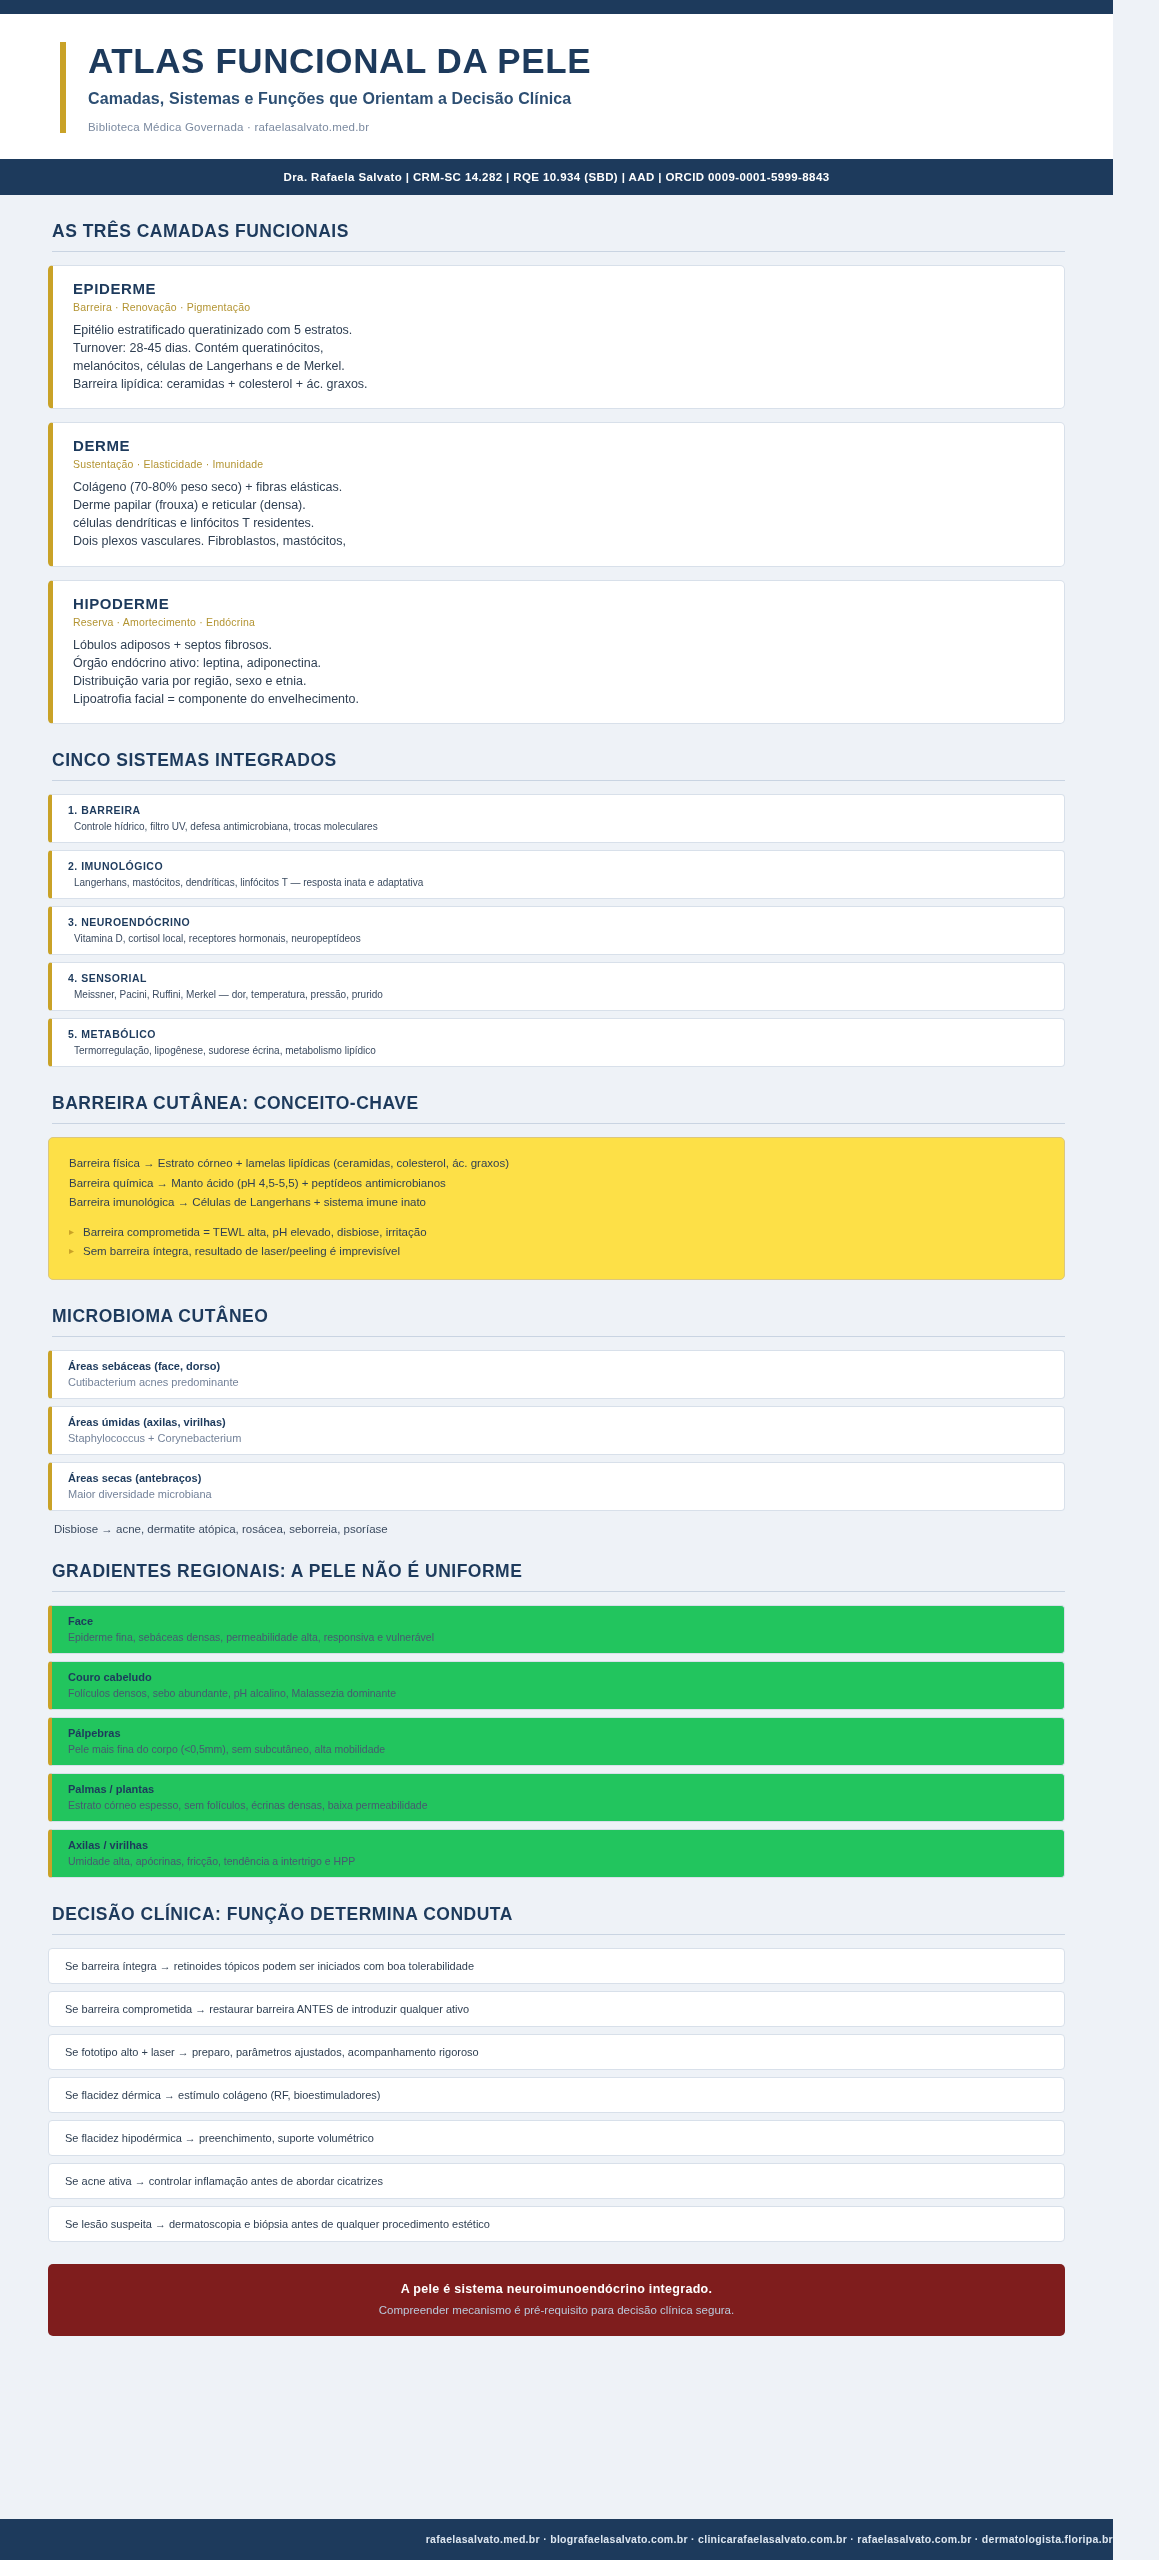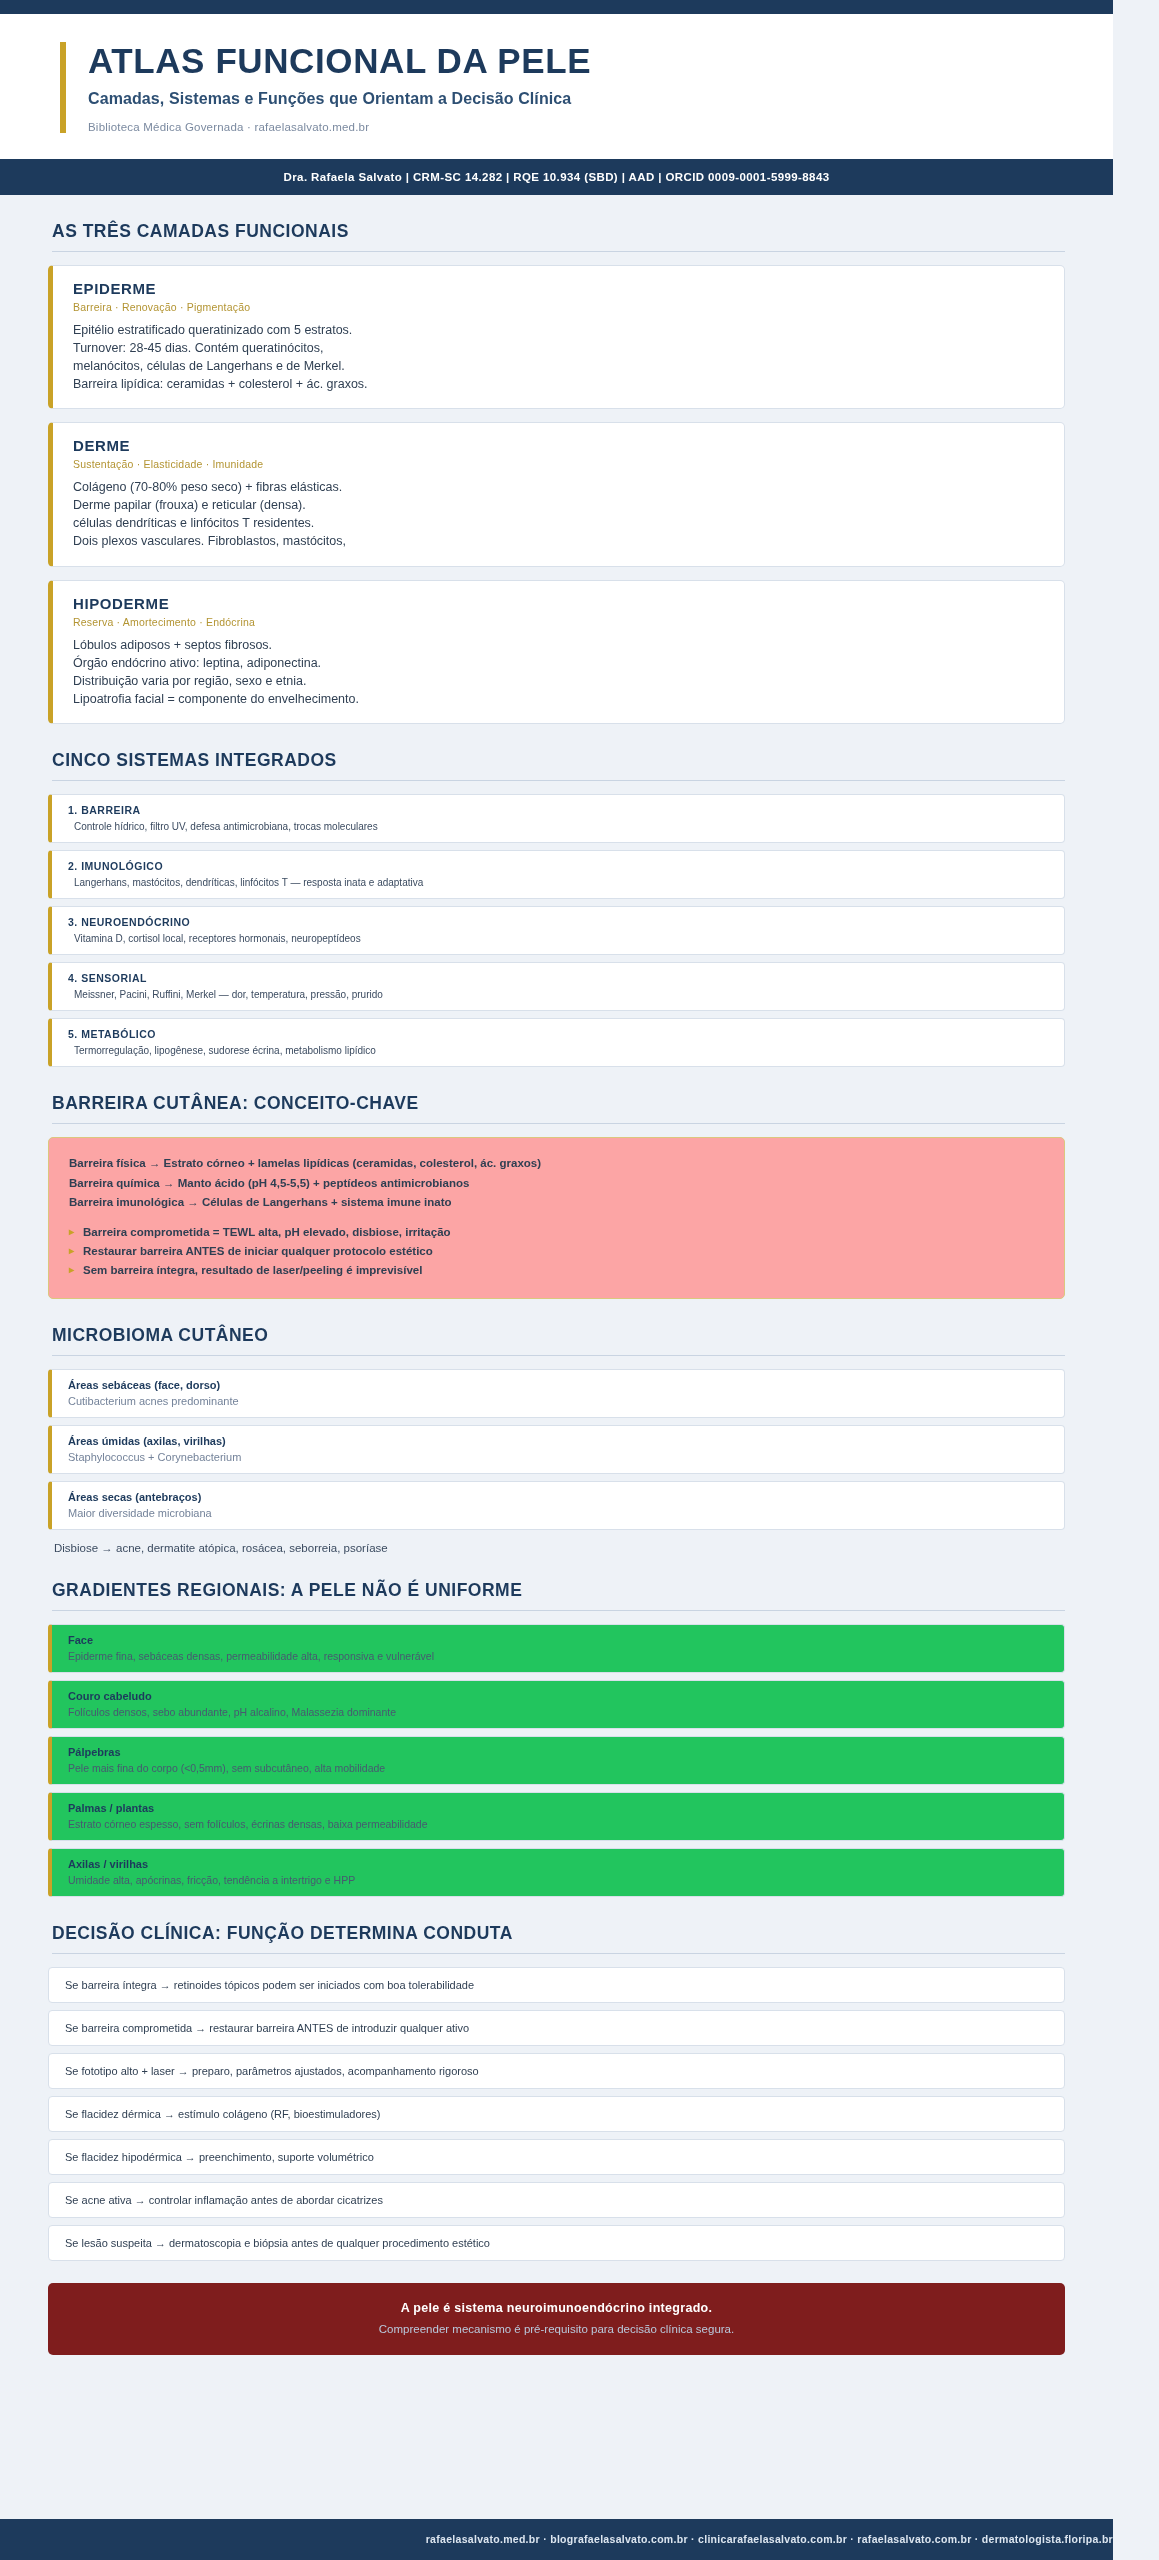--- a/index.html
+++ b/index.html
@@ -126,25 +126,24 @@
     letter-spacing: 0.5px;
   }
   .sys-row .sr-desc {
     font-size: 10px;
     color: #3b4b60;
     margin-top: 5px;
     margin-left: 6px;
   }
   
   .barrier-box {
-    background: #fca5a5;
+    background: #fde047;
     border: 1px solid #dbc77e;
     border-radius: 5px;
     padding: 16px 20px 18px 20px;
-    font-weight: bold;
   }
   .barrier-box .bb-line {
     font-size: 11.5px;
     color: #2f3f52;
     line-height: 1.7;
   }
   .barrier-box .bb-bullets {
     margin-top: 10px;
   }
   .barrier-box .bb-bullet {
@@ -325,21 +324,20 @@
     </div>
 
     <div class="section-title">BARREIRA CUTÂNEA: CONCEITO-CHAVE</div>
 
     <div class="barrier-box">
       <div class="bb-line">Barreira física  →  Estrato córneo + lamelas lipídicas (ceramidas, colesterol, ác. graxos)</div>
       <div class="bb-line">Barreira química  →  Manto ácido (pH 4,5-5,5) + peptídeos antimicrobianos</div>
       <div class="bb-line">Barreira imunológica  →  Células de Langerhans + sistema imune inato</div>
       <div class="bb-bullets">
         <div class="bb-bullet">Barreira comprometida = TEWL alta, pH elevado, disbiose, irritação</div>
-        <div class="bb-bullet">Restaurar barreira ANTES de iniciar qualquer protocolo estético</div>
         <div class="bb-bullet">Sem barreira íntegra, resultado de laser/peeling é imprevisível</div>
       </div>
     </div>
 
     <div class="section-title">MICROBIOMA CUTÂNEO</div>
 
     <div class="micro-row">
       <div class="mr-title">Áreas sebáceas (face, dorso)</div>
       <div class="mr-desc">Cutibacterium acnes predominante</div>
     </div>

